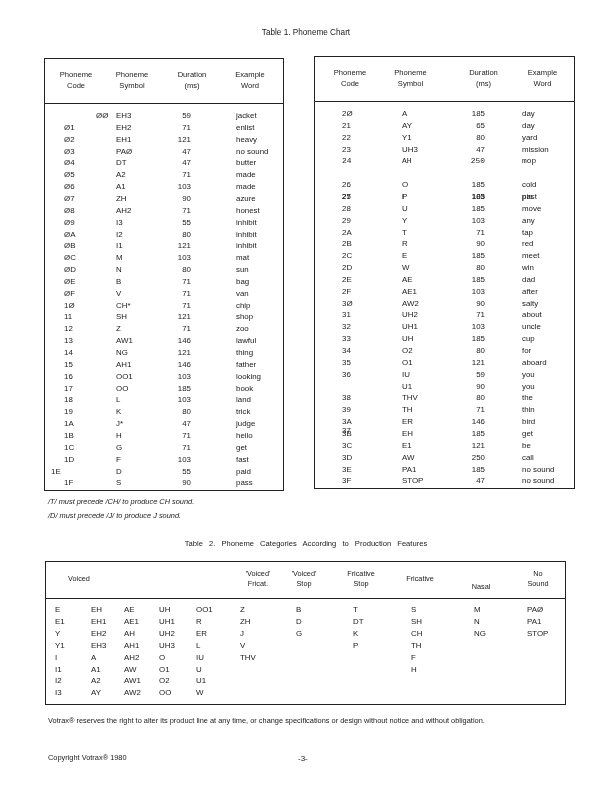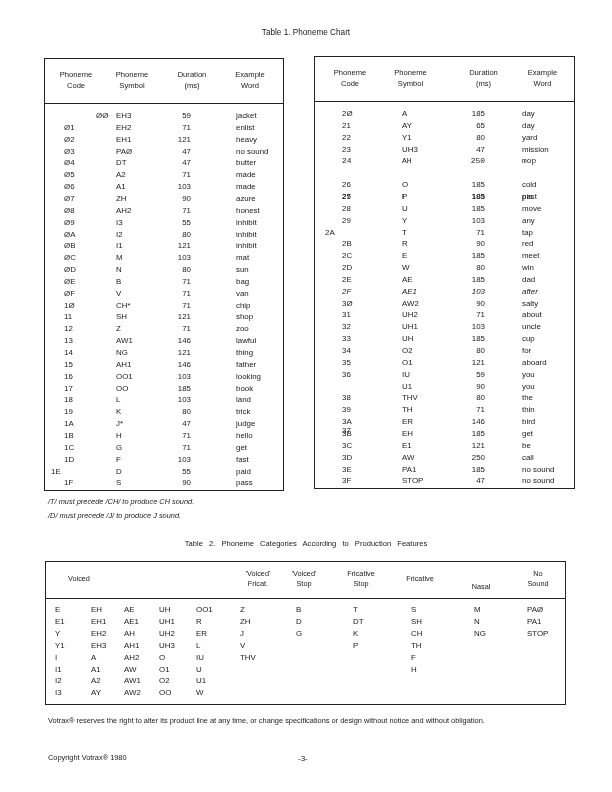--- a/index.html
+++ b/index.html
@@ -315,21 +315,21 @@
         <span class="c-dur" style="left: 140px;">185</span>
         <span class="c-code uword" style="left: 207px;">move</span>
       </div>
       <div class="row" style="top: 158.65px;">
         <span class="c-code" style="left: 27px;">29</span>
         <span class="c-code" style="left: 87px;">Y</span>
         <span class="c-dur" style="left: 140px;">103</span>
         <span class="c-code uword" style="left: 207px;">any</span>
       </div>
       <div class="row" style="top: 170.5px;">
-        <span class="c-code" style="left: 10px;">2A</span>
+        <span class="c-code" style="left: 27px;">2A</span>
         <span class="c-code" style="left: 87px;">T</span>
         <span class="c-dur" style="left: 140px;">71</span>
         <span class="c-code uword" style="left: 207px;">tap</span>
       </div>
       <div class="row" style="top: 182.35px;">
         <span class="c-code" style="left: 27px;">2B</span>
         <span class="c-code" style="left: 87px;">R</span>
         <span class="c-dur" style="left: 140px;">90</span>
         <span class="c-code uword" style="left: 207px;">red</span>
       </div>
@@ -344,21 +344,21 @@
         <span class="c-code" style="left: 87px;">W</span>
         <span class="c-dur" style="left: 140px;">80</span>
         <span class="c-code uword" style="left: 207px;">win</span>
       </div>
       <div class="row" style="top: 217.9px;">
         <span class="c-code" style="left: 27px;">2E</span>
         <span class="c-code" style="left: 87px;">AE</span>
         <span class="c-dur" style="left: 140px;">185</span>
         <span class="c-code uword" style="left: 207px;">dad</span>
       </div>
-      <div class="row" style="top: 229.75px; font-style: italic;">
+      <div class="row" style="top: 229.75px;">
         <span class="c-code" style="left: 27px;">2F</span>
         <span class="c-code" style="left: 87px;">AE1</span>
         <span class="c-dur" style="left: 140px;">103</span>
         <span class="c-code uword" style="left: 207px;">after</span>
       </div>
       <div class="row" style="top: 241.6px;">
         <span class="c-code" style="left: 27px;">3Ø</span>
         <span class="c-code" style="left: 87px;">AW2</span>
         <span class="c-dur" style="left: 140px;">90</span>
         <span class="c-code uword" style="left: 207px;">salty</span>

